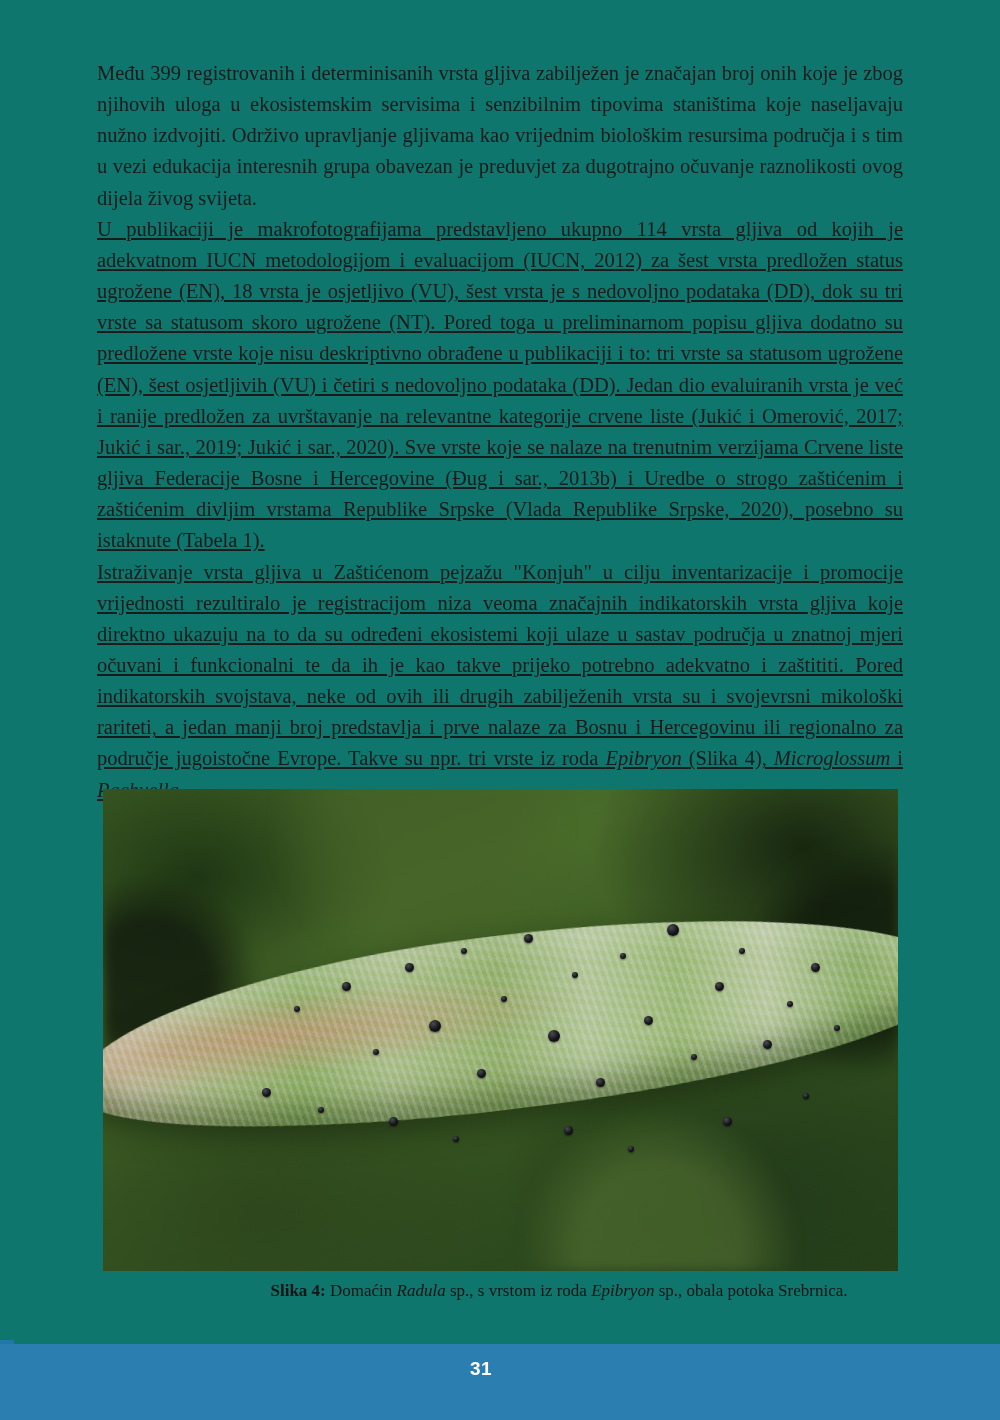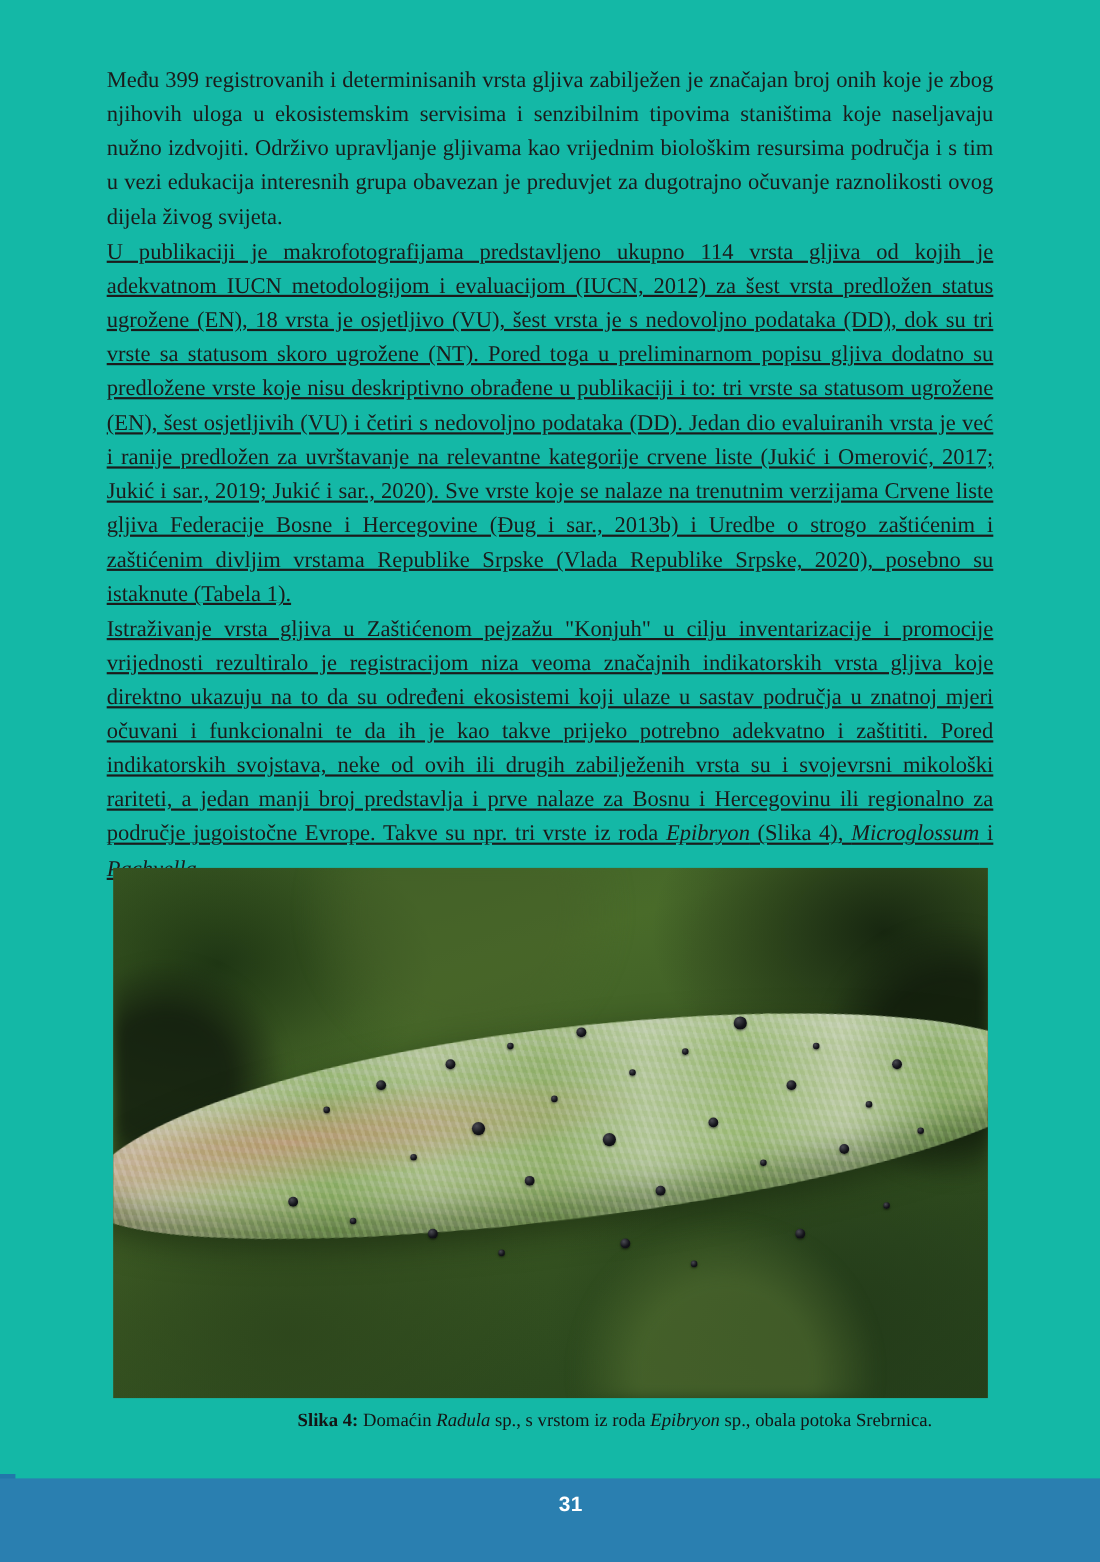--- a/index.html
+++ b/index.html
@@ -12,21 +12,21 @@
     background: #ffffff;
     font-family: "Liberation Serif", serif;
     position: relative;
     overflow: hidden;
   }
 
   
   .page {
     position: absolute;
     inset: 0;
-    background: #14b8a6;
+    background: #0f766e;
   }
 
   
   .left-accent {
     position: absolute;
     left: 0;
     top: 1340px;
     width: 14px;
     height: 80px;
     background: #2277aa;
@@ -43,21 +43,21 @@
   .footer-inner {
     position: absolute;
     left: 0; right: 0; top: 0; bottom: 0;
     display: flex;
     align-items: flex-start;
     justify-content: center;
   }
   .page-number-box {
     margin-top: 14px;
     min-width: 60px;
-    text-align: right;
+    text-align: left;
     color: #ffffff;
     font-family: "Liberation Sans", sans-serif;
     font-size: 19px;
     font-weight: bold;
     letter-spacing: 0.5px;
   }
 
   
   .content {
     position: absolute;

